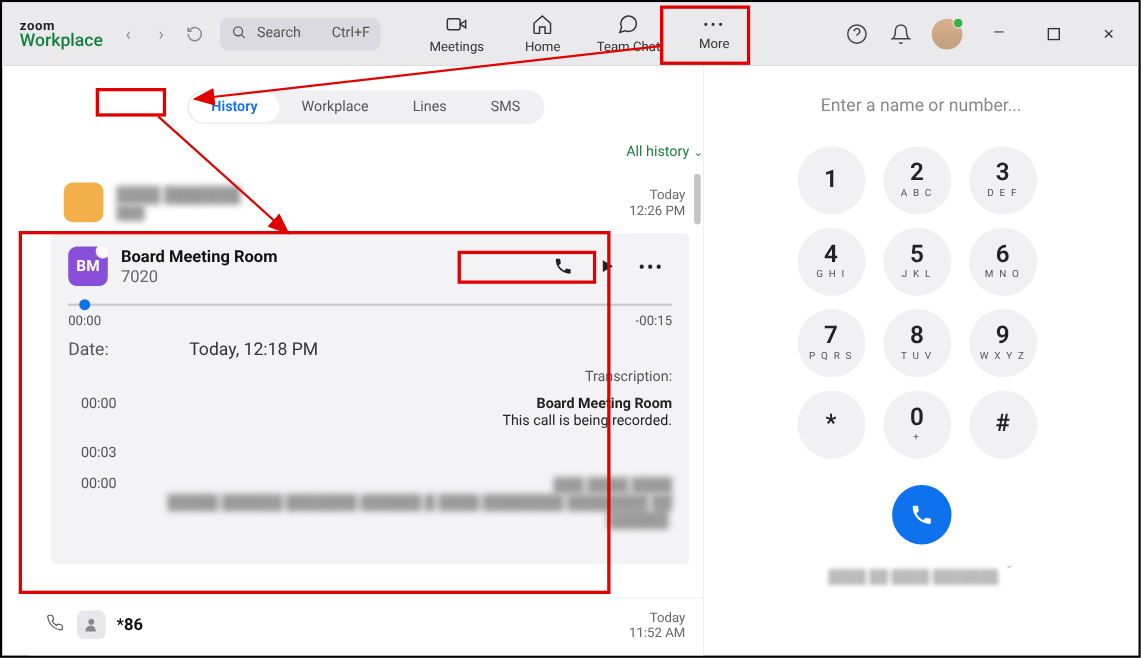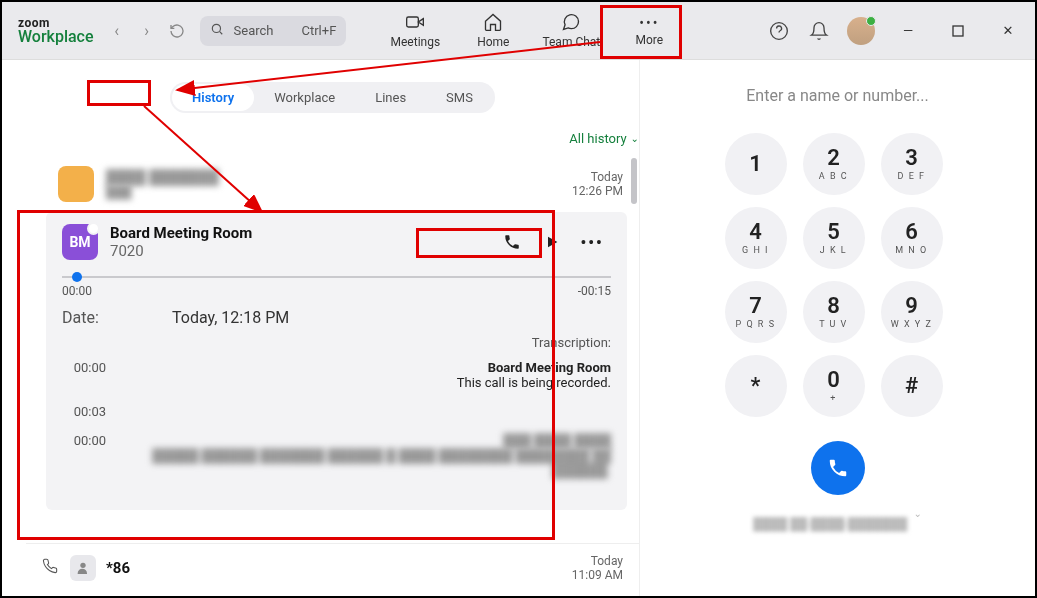--- a/index.html
+++ b/index.html
@@ -271,21 +271,21 @@
       </div>
       <div class="be-av">
         <svg viewBox="0 0 24 24" width="16" height="16" fill="#888">
             <circle cx="12" cy="8" r="4"></circle>
             <path d="M4 21v-1a7 7 0 0 1 14 0v1"></path>
           </svg>
       </div>
       <div class="be-name">*86</div>
       <div class="be-time">
         <div>Today</div>
-        <div>11:09 AM</div>
+        <div>11:52 AM</div>
       </div>
     </div>
   </div>
 
   <div class="right-pane">
     <div class="dial-input">Enter a name or number...</div>
     <div class="dialpad" id="dialpad">
         <div class="key">
           <div class="num">1</div>
         </div>

